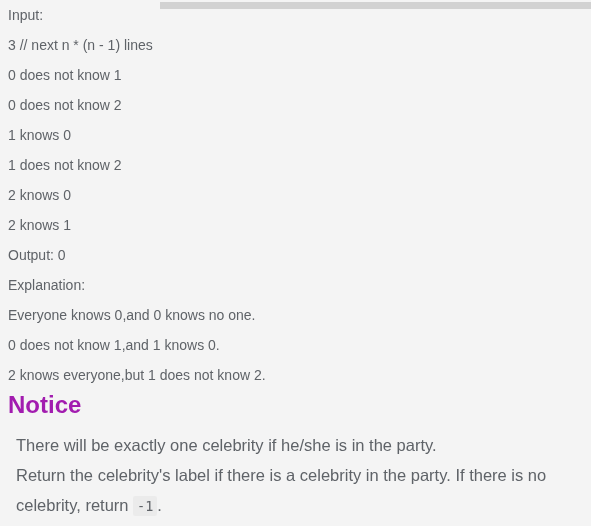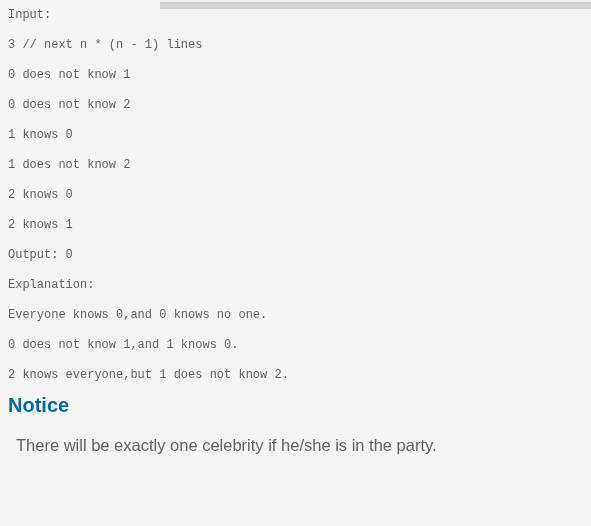--- a/index.html
+++ b/index.html
@@ -49,40 +49,40 @@
     left: 0;
     top: 0;
     width: 591px;
     padding: 0px 0 0 8px;
     box-sizing: border-box;
   }
 
   .pre-block {
     margin: 0;
     padding: 0;
-    font-family: Liberation Mono, monospace;
-    font-size: 12px;
+    font-family: Liberation Sans, sans-serif;
+    font-size: 14px;
     line-height: 30px;
     color: #5f6368;
     white-space: pre;
     letter-spacing: 0px;
   }
   .pre-line {
     display: block;
     height: 30px;
     white-space: pre;
   }
 
   h3.notice-heading {
     margin: 0;
     padding: 0;
     font-family: "Liberation Sans", sans-serif;
-    font-size: 20px;
+    font-size: 24px;
     font-weight: bold;
-    color: #0369a1;
+    color: #a21caf;
     line-height: 30px;
     height: 32px;
   }
 
   .notice-body {
     margin: 8px;
     padding: 0;
     font-family: "Liberation Sans", sans-serif;
     font-size: 16.5px;
     line-height: 30px;
@@ -112,16 +112,17 @@
   </div>
 
   <div id="content">
 
     <pre class="pre-block"><span class="pre-line">Input:</span><span class="pre-line">3 // next n * (n - 1) lines</span><span class="pre-line">0 does not know 1</span><span class="pre-line">0 does not know 2</span><span class="pre-line">1 knows 0</span><span class="pre-line">1 does not know 2</span><span class="pre-line">2 knows 0</span><span class="pre-line">2 knows 1</span><span class="pre-line">Output: 0</span><span class="pre-line">Explanation:</span><span class="pre-line">Everyone knows 0,and 0 knows no one.</span><span class="pre-line">0 does not know 1,and 1 knows 0.</span><span class="pre-line">2 knows everyone,but 1 does not know 2.</span></pre>
 
     <h3 class="notice-heading">Notice</h3>
 
     <div class="notice-body">
       <span class="para-line">There will be exactly one celebrity if he/she is in the party.</span>
+      <span><span>Return the celebrity's label if there is a celebrity in the party. If there is no celebrity, return</span> <code class="inline-code">-1</code><span>.</span></span>
     </div>
 
   </div>
 </div>
 
 </body></html>

